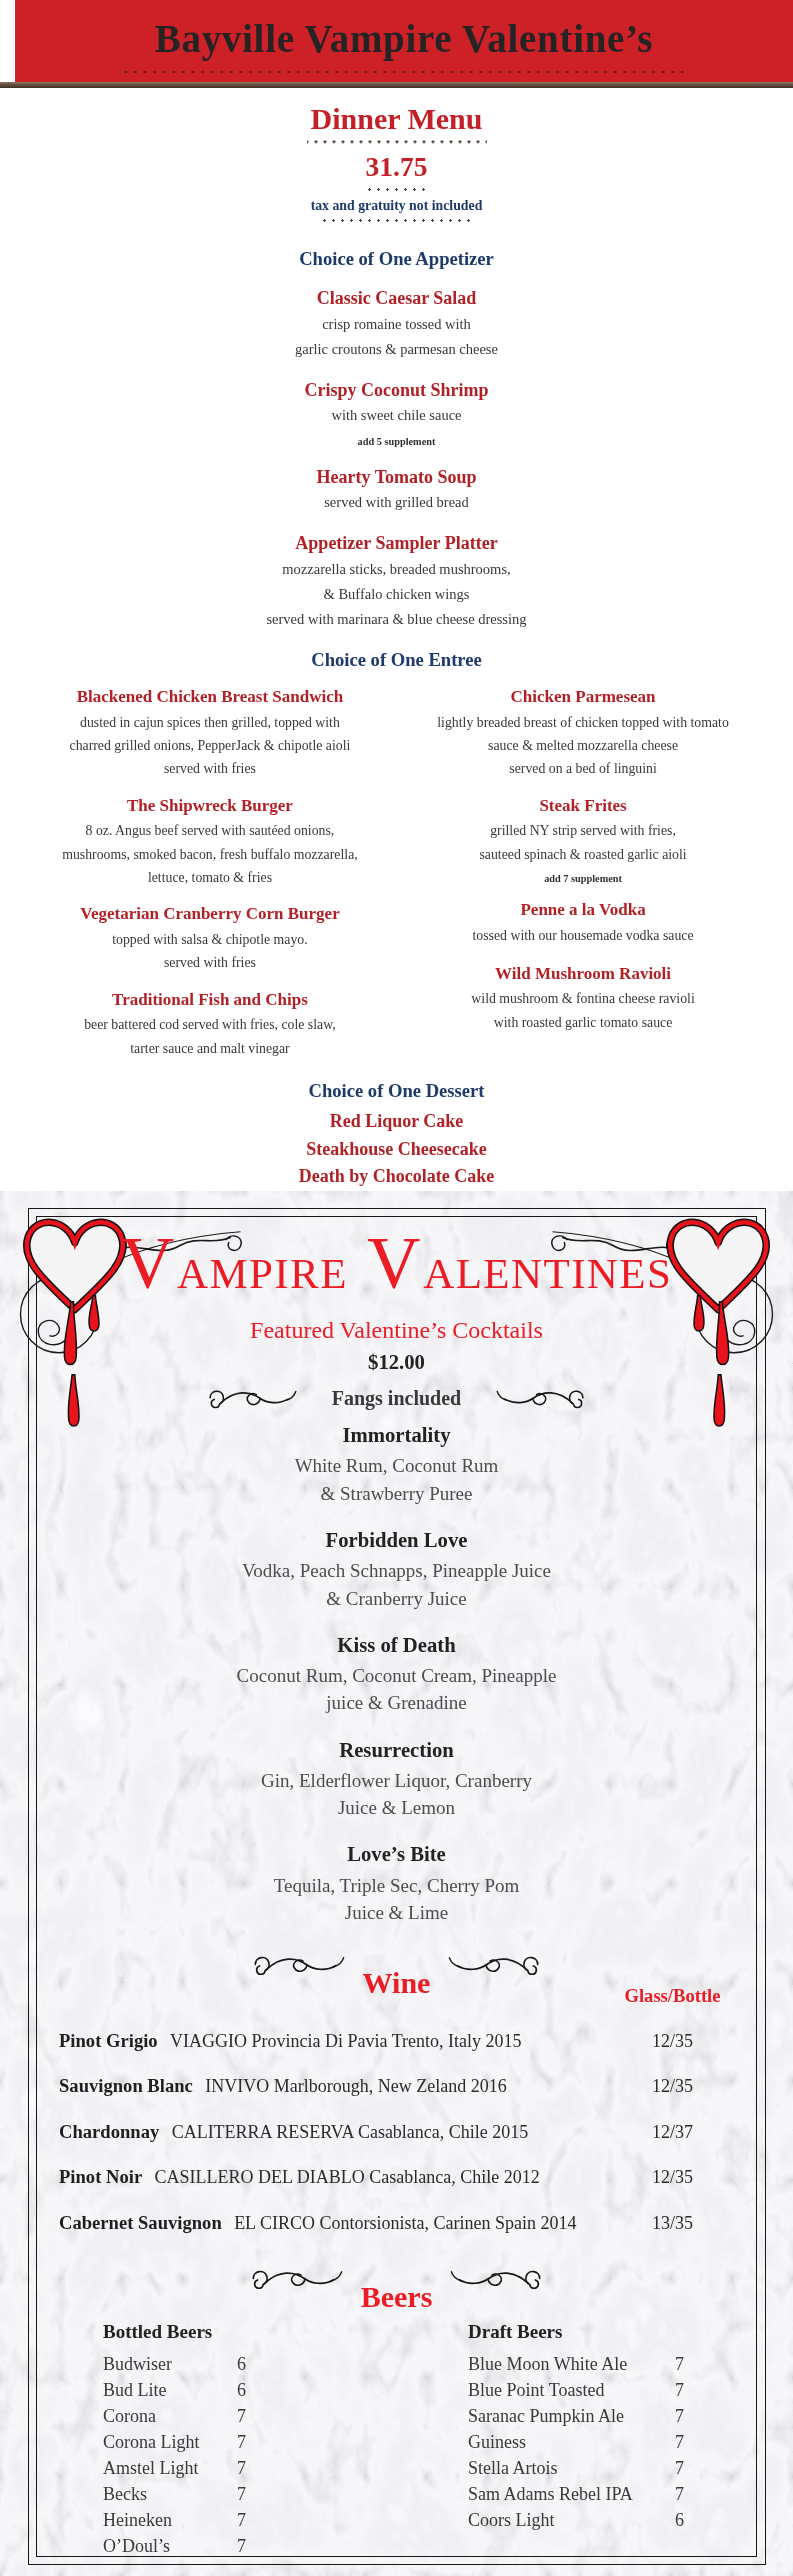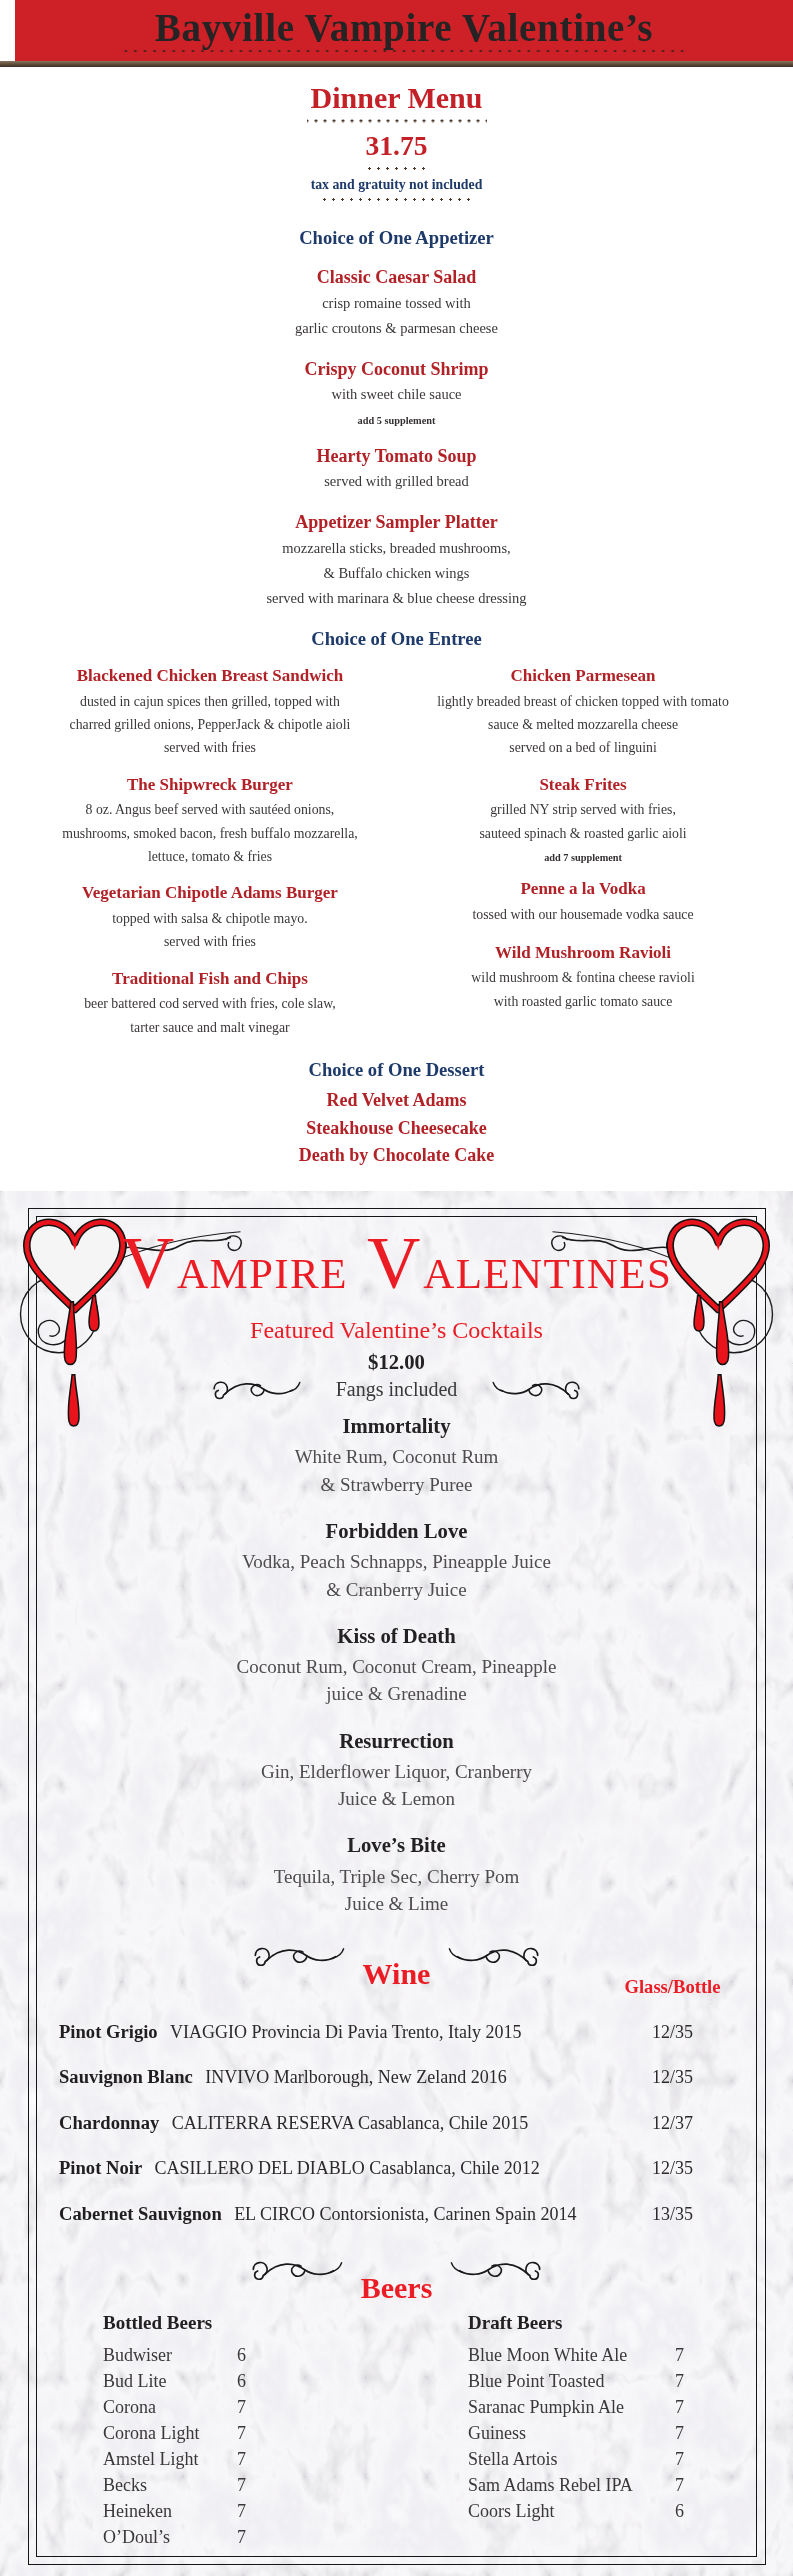--- a/index.html
+++ b/index.html
@@ -6,21 +6,21 @@
   html,body { background:#ffffff; }
   body {
     width:793px; height:2576px;
     font-family:"Liberation Serif","DejaVu Serif",serif;
     display:flex; flex-direction:column;
     overflow:hidden;
   }
   .top-page { height:1191px; overflow:hidden; background:#fff; text-align:center; }
 
   
-  .banner { position:relative; height:61px; background:var(--banner-red,#cd2127);
+  .banner { position:relative; height:82px; background:var(--banner-red,#cd2127);
             display:flex; align-items:center; justify-content:center;margin-left:15px; }
   .banner h1 { color:var(--ink,#262324); font-size:39px; font-weight:bold; letter-spacing:0.7px; margin-top:-5.5px; }
   .banner-dots { position:absolute; bottom:8.3px; left:50%; transform:translateX(-50%); width:72%;
                  height:4.1px; background-image:radial-gradient(circle,#571f1c 1.4px,transparent 1.6px);
                  background-size:9.6px 4.1px; background-repeat:repeat-x; background-position:center; }
   .banner-edge { height:6.2px; background:linear-gradient(180deg,#8a7660 0%,#5d4a39 55%,#3e3027 100%); }
 
   .dots { height:3.4px; background-image:radial-gradient(circle,var(--dot-brown,#4a382b) 1.2px,transparent 1.4px);
           background-size:9px 3.4px; background-repeat:repeat-x; background-position:center; margin:0 auto; }
   .w260 { width:180px; margin-top:5.5px; }
@@ -60,21 +60,21 @@
   .corner-right { right:4.1px; transform:scaleX(-1); }
 
   .marble-content { position:relative; z-index:4; padding-top:33px; }
 
   .gothic-title { color:var(--bright-red,#ec1c24); }
   .gword { display:inline-block; font-size:43px; line-height:79px; text-transform:uppercase; letter-spacing:1.4px; margin:0 9.6px; }
   .gword::first-letter { font-size:74px; letter-spacing:2.8px; }
   .subtitle { font-size:24px; line-height:34px; color:var(--bright-red,#ec1c24); }
   .cocktail-price { margin-top:2.8px; font-size:20.7px; line-height:25px; font-weight:bold; color:#232122; }
 
-  .fangs-row { margin-top:1px; height:27.5px; display:flex; align-items:center; justify-content:center; gap:32px; }
+  .fangs-row { margin-top:10px; height:27.5px; display:flex; align-items:center; justify-content:center; gap:32px;font-weight:bold; }
   .fangs-text { font-size:20px; color:#39383a; }
   .flourish { width:96px; height:33px; }
   .flip { transform:scaleX(-1); }
 
   .cocktails { margin-top:11px; }
   .cocktail { margin-bottom:20.7px; }
   .cocktail-name { font-size:20.7px; line-height:25px; font-weight:bold; color:#232122; margin-bottom:4.1px; }
   .cocktail-line { font-size:19px; line-height:27.5px; color:#4e4c4d; }
 
   .section-heading { display:flex; align-items:center; justify-content:center; gap:9.6px; height:36px; }
@@ -158,21 +158,21 @@
           <div class="item-desc">charred grilled onions, PepperJack &amp; chipotle aioli</div>
           <div class="item-desc">served with fries</div>
         </div>
         <div class="menu-item">
           <div class="item-name">The Shipwreck Burger</div>
           <div class="item-desc">8 oz. Angus beef served with sautéed onions,</div>
           <div class="item-desc">mushrooms, smoked bacon, fresh buffalo mozzarella,</div>
           <div class="item-desc">lettuce, tomato &amp; fries</div>
         </div>
         <div class="menu-item">
-          <div class="item-name">Vegetarian Chipotle Adams Burger</div>
+          <div class="item-name">Vegetarian Cranberry Corn Burger</div>
           <div class="item-desc">topped with salsa &amp; chipotle mayo.</div>
           <div class="item-desc">served with fries</div>
         </div>
         <div class="menu-item">
           <div class="item-name">Traditional Fish and Chips</div>
           <div class="item-desc">beer battered cod served with fries, cole slaw,</div>
           <div class="item-desc">tarter sauce and malt vinegar</div>
         </div>
       </div>
 
@@ -198,21 +198,21 @@
           <div class="item-desc">wild mushroom &amp; fontina cheese ravioli</div>
           <div class="item-desc">with roasted garlic tomato sauce</div>
         </div>
       </div>
 
     </div>
   </section>
 
   <section>
     <h3 class="navy-heading dessert-heading">Choice of One Dessert</h3>
-    <div class="dessert-item">Red Velvet Adams</div>
+    <div class="dessert-item">Red Liquor Cake</div>
     <div class="dessert-item">Steakhouse Cheesecake</div>
     <div class="dessert-item">Death by Chocolate Cake</div>
   </section>
 </div>
 
 <div class="marble">
 
   <svg class="marble-bg" aria-hidden="true" viewBox="0 0 1152 2012" width="793" height="1385">
     <defs>
       <filter id="marbleF" x="0" y="0" width="100%" height="100%">

